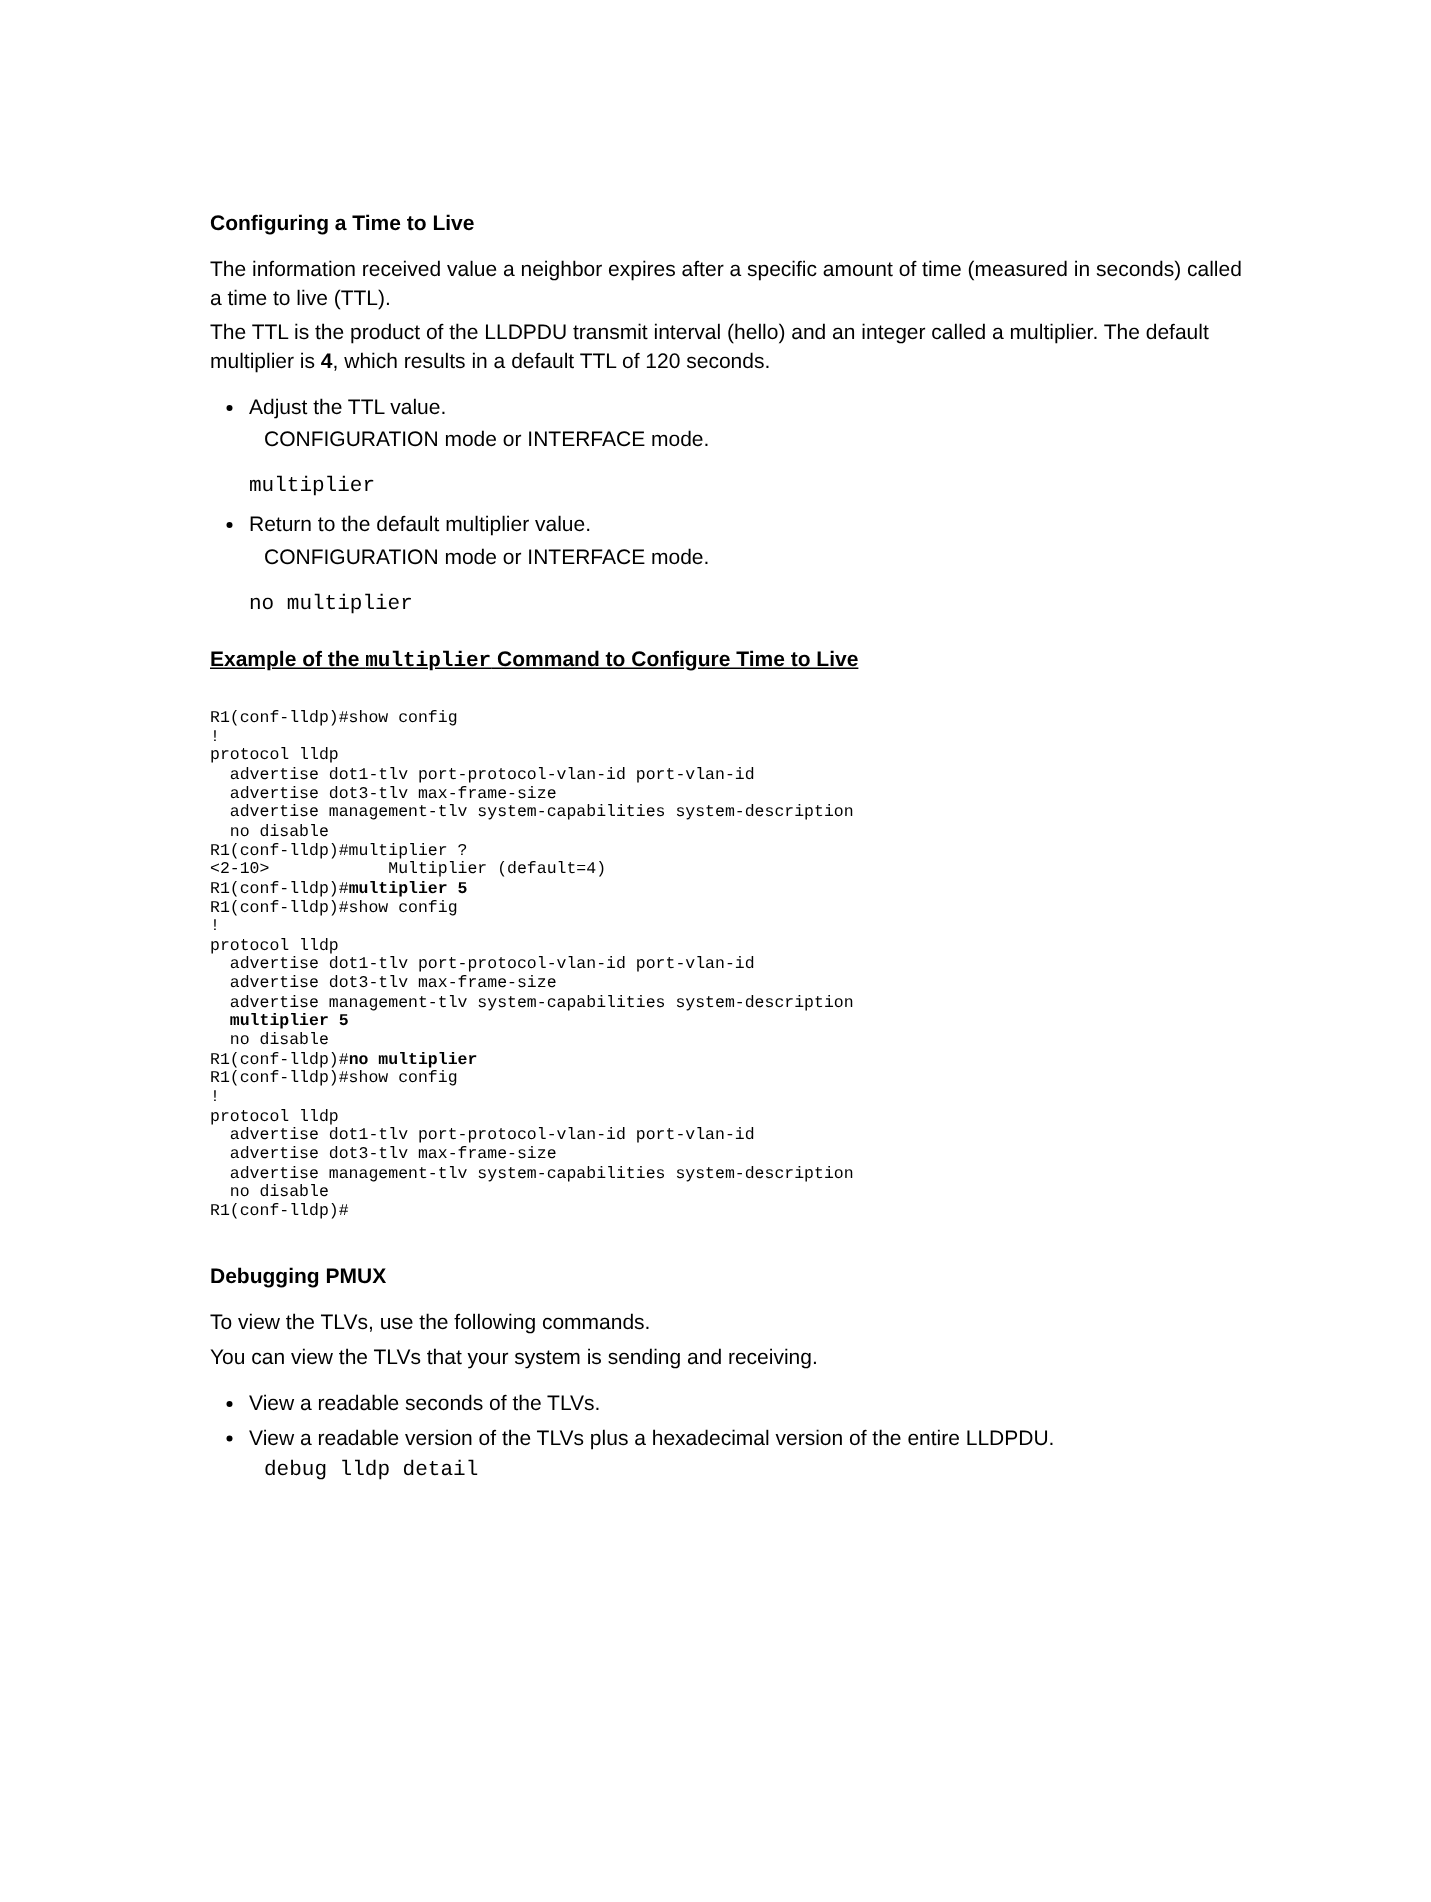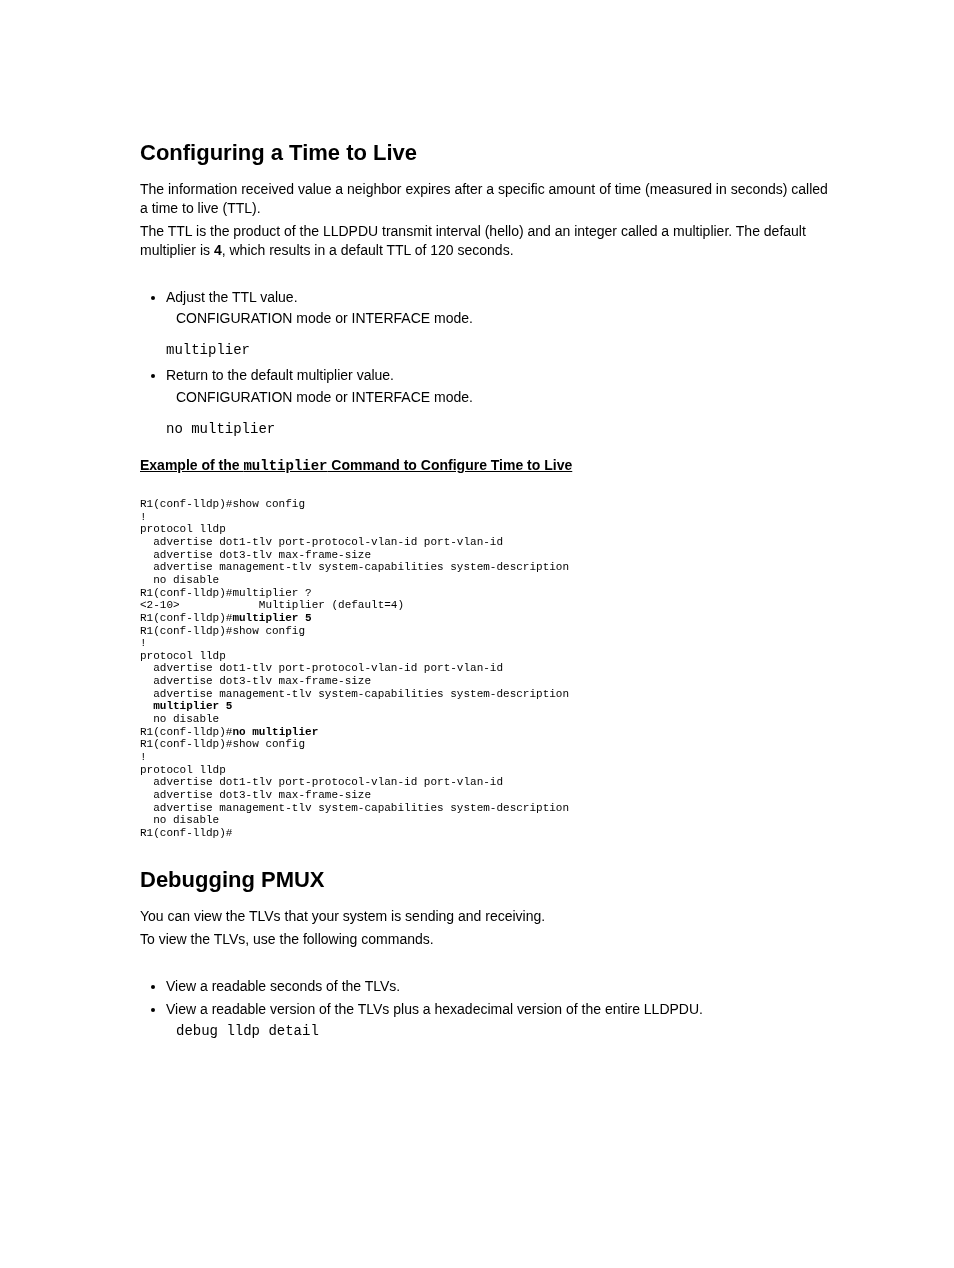--- a/index.html
+++ b/index.html
@@ -11,32 +11,32 @@
     background: #fff;
   }
   .page {
     width: 954px;
     height: 1268px;
     box-sizing: border-box;
     padding: 140px 125px 40px 140px;
     position: relative;
   }
   h2 {
-    font-size: 22px;
+    font-size: 14px;
     font-weight: bold;
     margin: 0 0 14px 0;
   }
   p {
     margin: 0 0 4px 0;
     line-height: 1.35;
   }
   ul {
     list-style: disc;
     padding-left: 26px;
-    margin: 28px 0 2px 0;
+    margin: 12px 0 2px 0;
   }
   li {
     margin-bottom: 3px;
     line-height: 1.35;
   }
   .sub {
     margin-left: 36px;
     line-height: 1.35;
     margin-bottom: 4px;
   }
@@ -129,22 +129,22 @@
   advertise dot1-tlv port-protocol-vlan-id port-vlan-id
   advertise dot3-tlv max-frame-size
   advertise management-tlv system-capabilities system-description
   no disable
 R1(conf-lldp)#</span></pre>
 
   <div style="height:28px"></div>
 
   <h2>Debugging PMUX</h2>
 
+  <p>To view the TLVs, use the following commands.</p>
   <p>You can view the TLVs that your system is sending and receiving.</p>
-  <p>To view the TLVs, use the following commands.</p>
 
   <ul>
     <li>View a readable seconds of the TLVs.</li>
   </ul>
 
   <ul style="margin-top:4px">
     <li>View a readable version of the TLVs plus a hexadecimal version of the entire LLDPDU.</li>
   </ul>
   <div class="sub mono" style="margin-top:2px">debug lldp detail</div>
 

